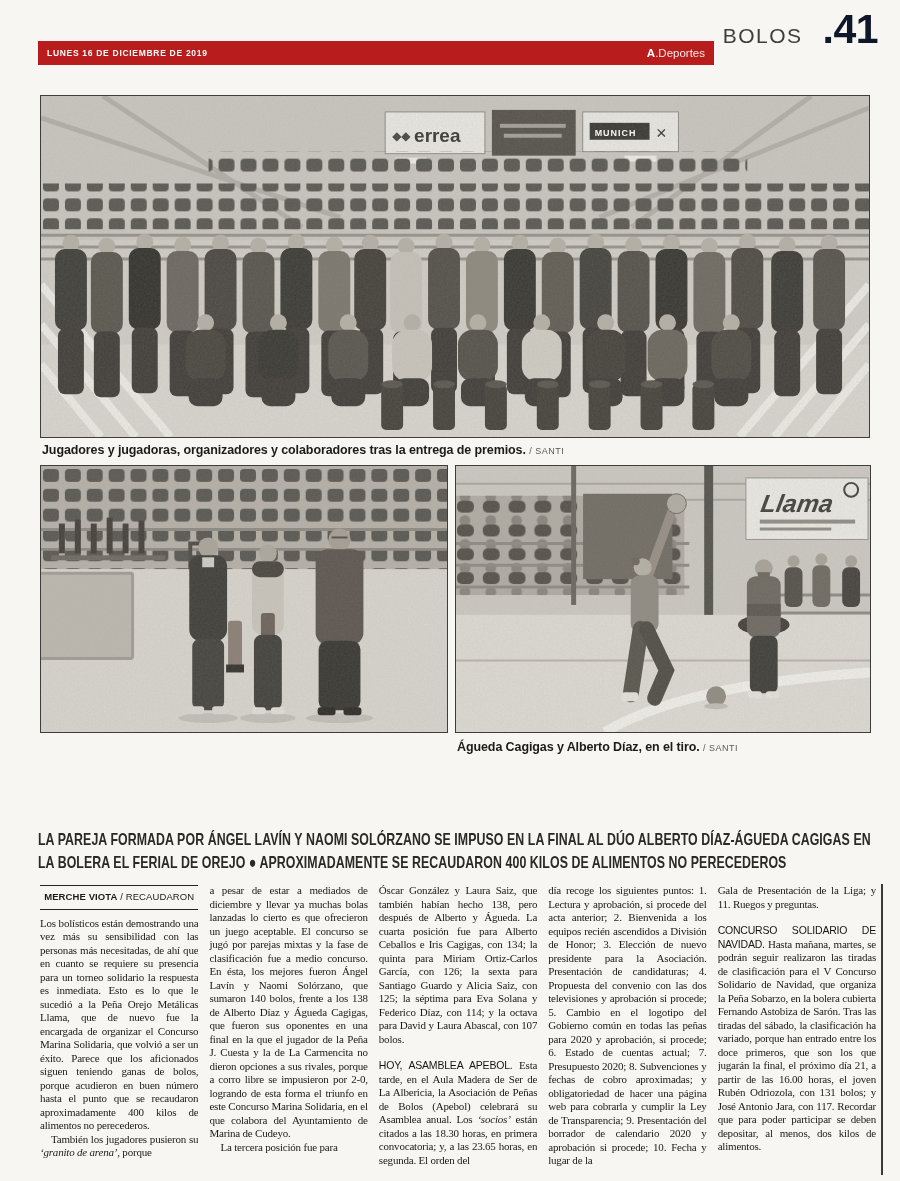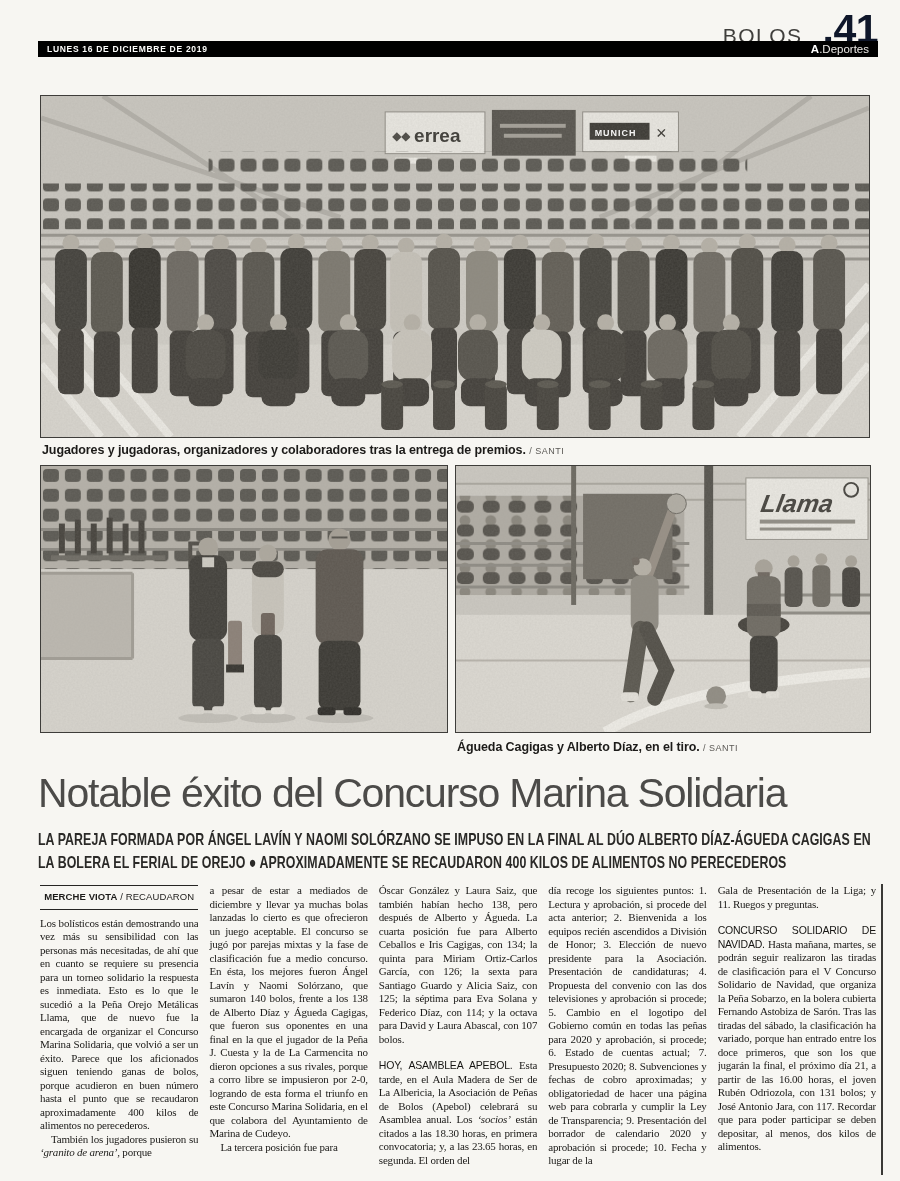--- a/index.html
+++ b/index.html
@@ -3,22 +3,22 @@
 <meta charset="utf-8">
 <style>
   html,body{margin:0;padding:0;background:#e9e8e5;}
   .page{position:relative;width:900px;height:1181px;background:#f7f6f2;overflow:hidden;
         font-family:"Liberation Sans",sans-serif;color:#1b1a18;}
 
   
   .masthead{position:absolute;top:6px;right:22px;display:flex;align-items:baseline;gap:20px;}
   .masthead .section{font-size:21px;color:#3f3e3b;letter-spacing:1.5px;}
   .masthead .pageno{font-size:41px;font-weight:bold;color:#0f172a;letter-spacing:-0.5px;}
-  .datebar{position:absolute;left:38px;top:41px;width:840px;height:16px;background:#000000;
-           display:flex;justify-content:space-between;align-items:center;padding:4px 9px;box-sizing:border-box;}
+  .datebar{position:absolute;left:38px;top:41px;width:676px;height:16px;background:#b91c1c;
+           display:flex;justify-content:space-between;align-items:center;padding:12px 9px;box-sizing:border-box;}
   .datebar .date{font-size:8.5px;font-weight:bold;color:#fdfdfb;letter-spacing:0.7px;}
   .datebar .brand{font-size:11.5px;color:#eceae6;}
   .datebar .brand .b{font-weight:bold;color:#ffffff;}
 
   
   .photo{position:absolute;border:1px solid #3e3d3a;background:#d0cdc6;box-sizing:border-box;}
   #photo-main{left:40px;top:95px;width:830px;height:343px;}
   #photo-left{left:40px;top:465px;width:408px;height:268px;}
   #photo-right{left:455px;top:465px;width:416px;height:268px;}
   .photo svg{display:block;width:100%;height:100%;}
@@ -291,21 +291,20 @@
       <circle cx="262" cy="232" r="10" fill="#908c83"></circle>
       <ellipse cx="262" cy="242" rx="12" ry="3" fill="#c0bdb5"></ellipse>
       <rect width="417" height="268" filter="url(#grain)" opacity="0.2"></rect>
     </svg>
   </div>
   <div class="caption" id="cap-right">
     <span>Águeda Cagigas y Alberto Díaz, en el tiro.</span>
     <span class="credit">/ SANTI</span>
   </div>
 
-  <h1 class="headline" style="margin:0;font-weight:400;">Notable éxito del Concurso Marina Solidaria</h1>
   <div class="subhead">LA PAREJA FORMADA POR ÁNGEL LAVÍN Y NAOMI SOLÓRZANO SE IMPUSO EN LA FINAL AL DÚO ALBERTO DÍAZ-ÁGUEDA CAGIGAS EN LA BOLERA EL FERIAL DE OREJO  ●  APROXIMADAMENTE SE RECAUDARON 400 KILOS DE ALIMENTOS NO PERECEDEROS</div>
 
   <div class="body-row">
     <div class="col">
       <div class="byline">
         <span class="name">MERCHE VIOTA</span>
         <span>/ RECAUDARON</span>
       </div>
       <p class="para">Los bolísticos están demostrando una vez más su sensibilidad con las personas más necesitadas, de ahí que en cuanto se requiere su presencia para un torneo solidario la respuesta es inmediata. Esto es lo que le sucedió a la Peña Orejo Metálicas Llama, que de nuevo fue la encargada de organizar el Concurso Marina Solidaria, que volvió a ser un éxito. Parece que los aficionados siguen teniendo ganas de bolos, porque acudieron en buen número hasta el punto que se recaudaron aproximadamente 400 kilos de alimentos no perecederos.</p>
       <p class="para indent"><span>También los jugadores pusieron su </span><span class="it">‘granito de arena’</span><span>, porque</span></p>

